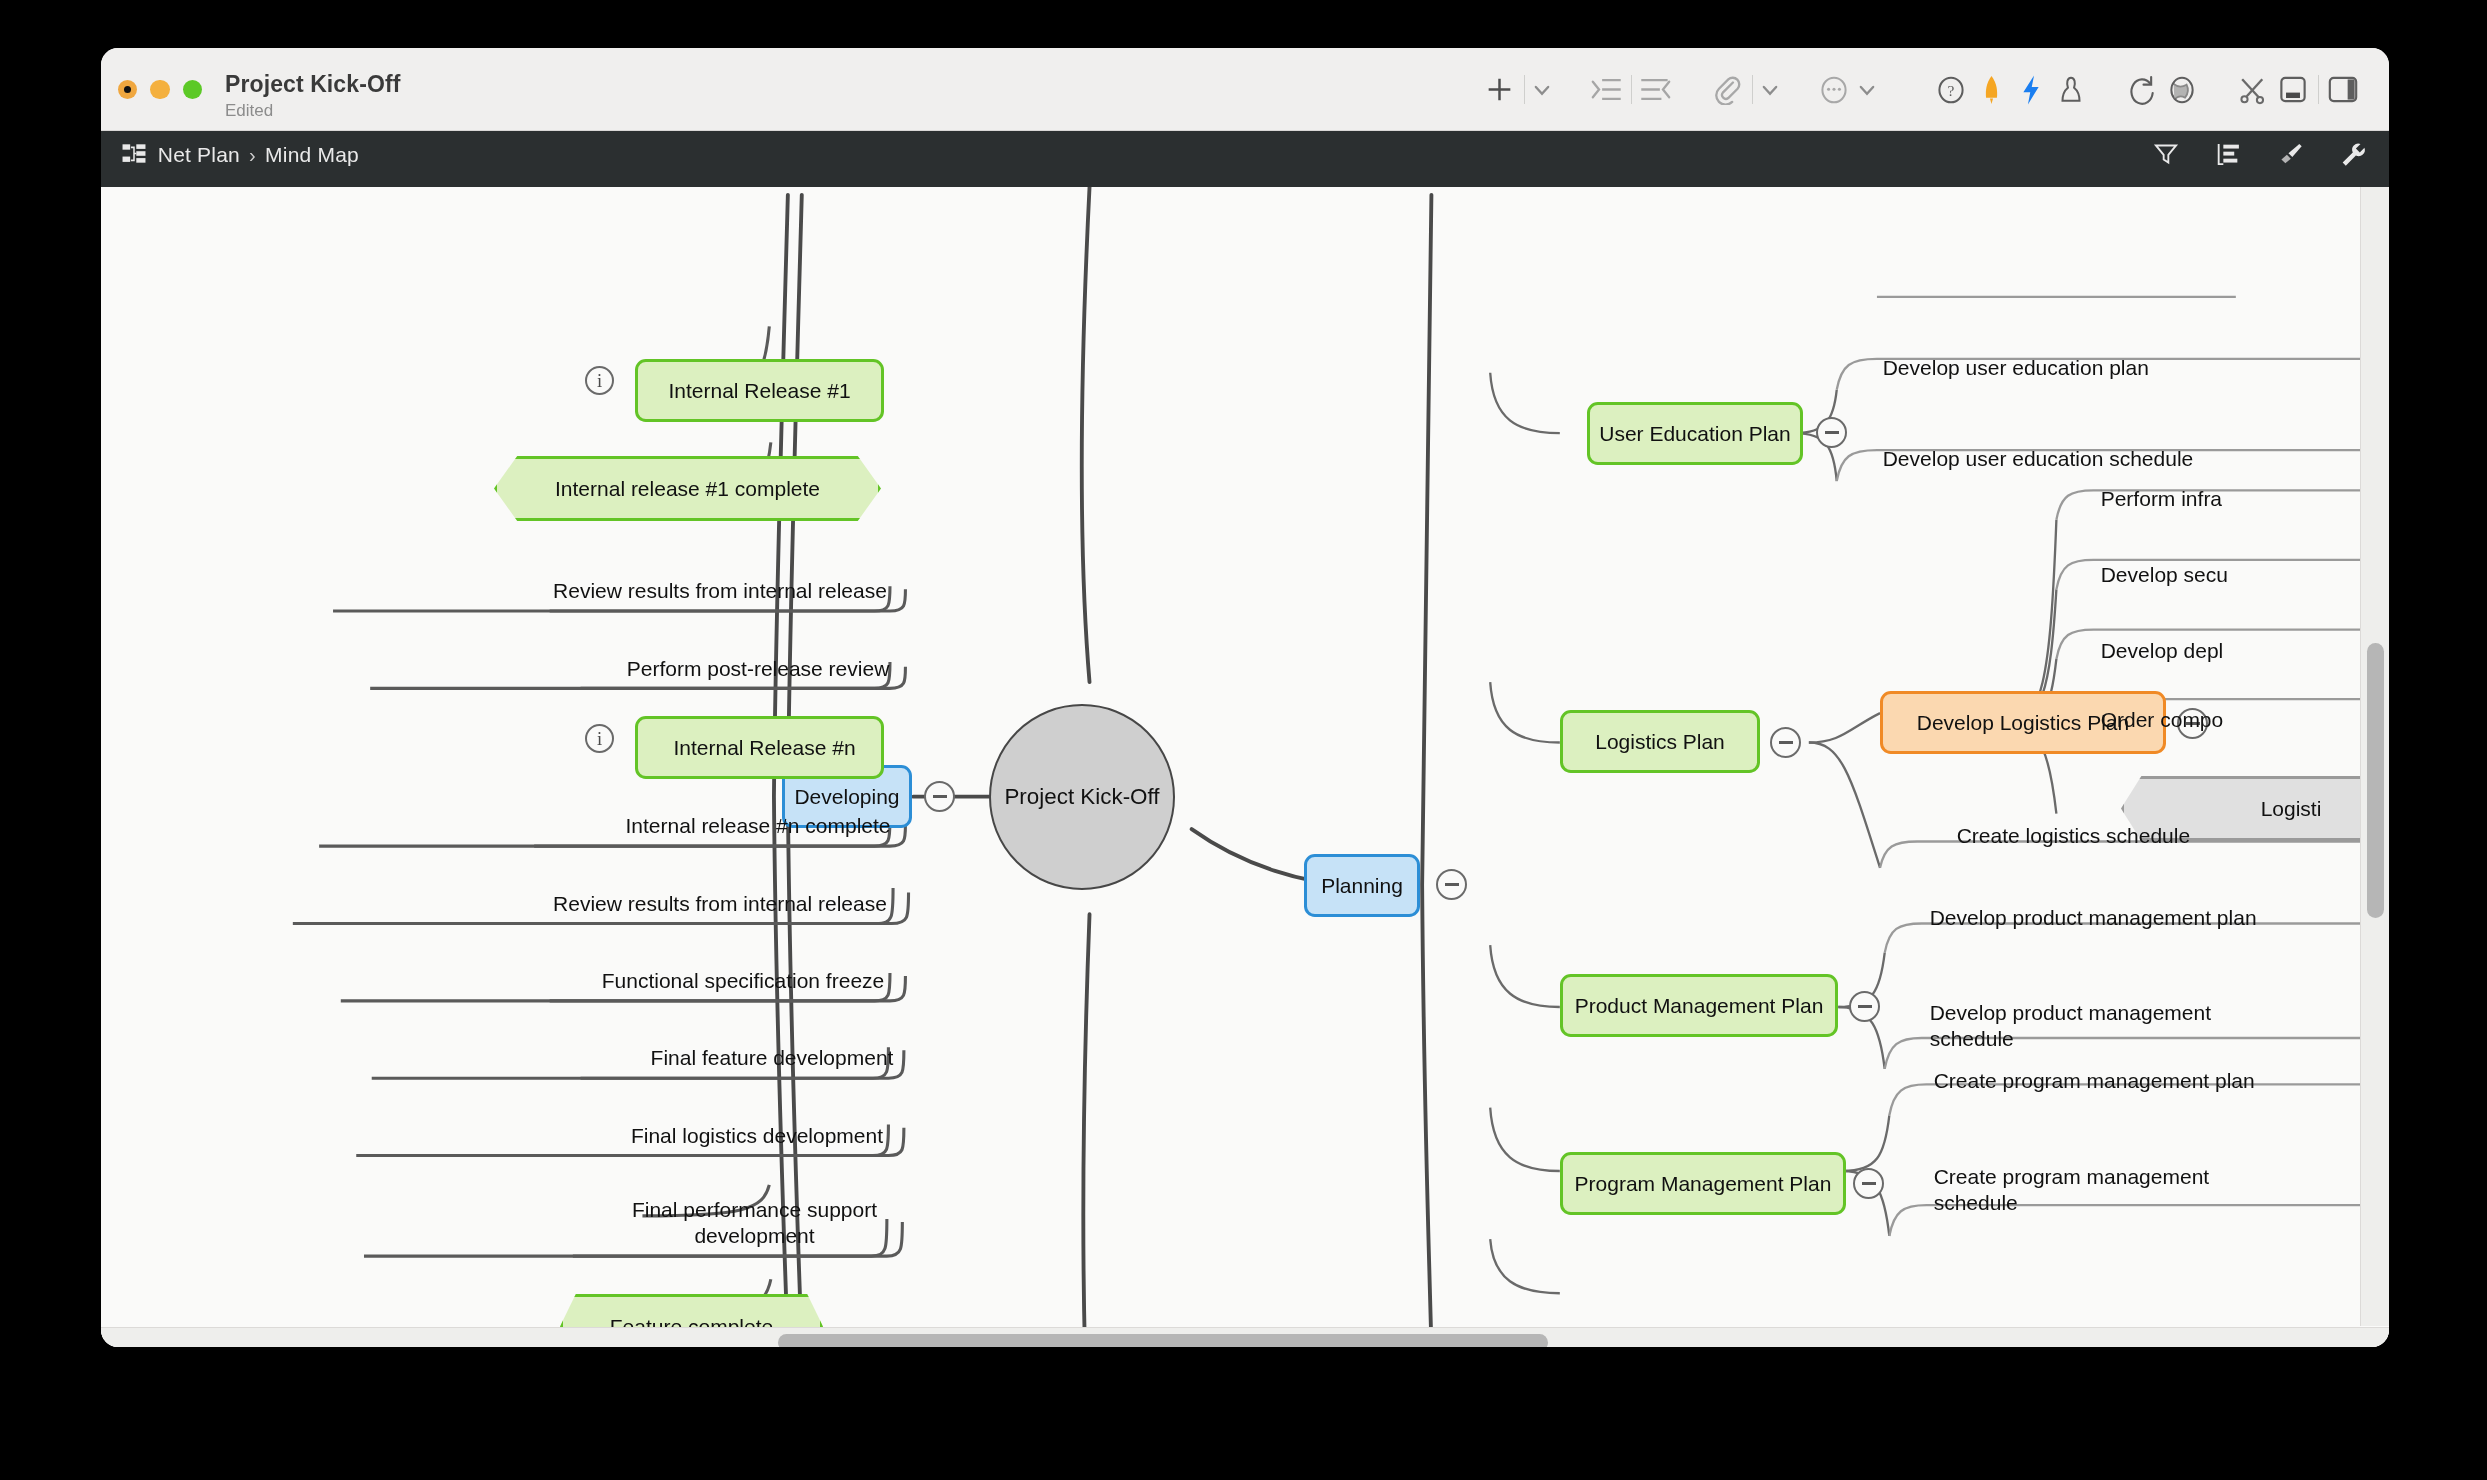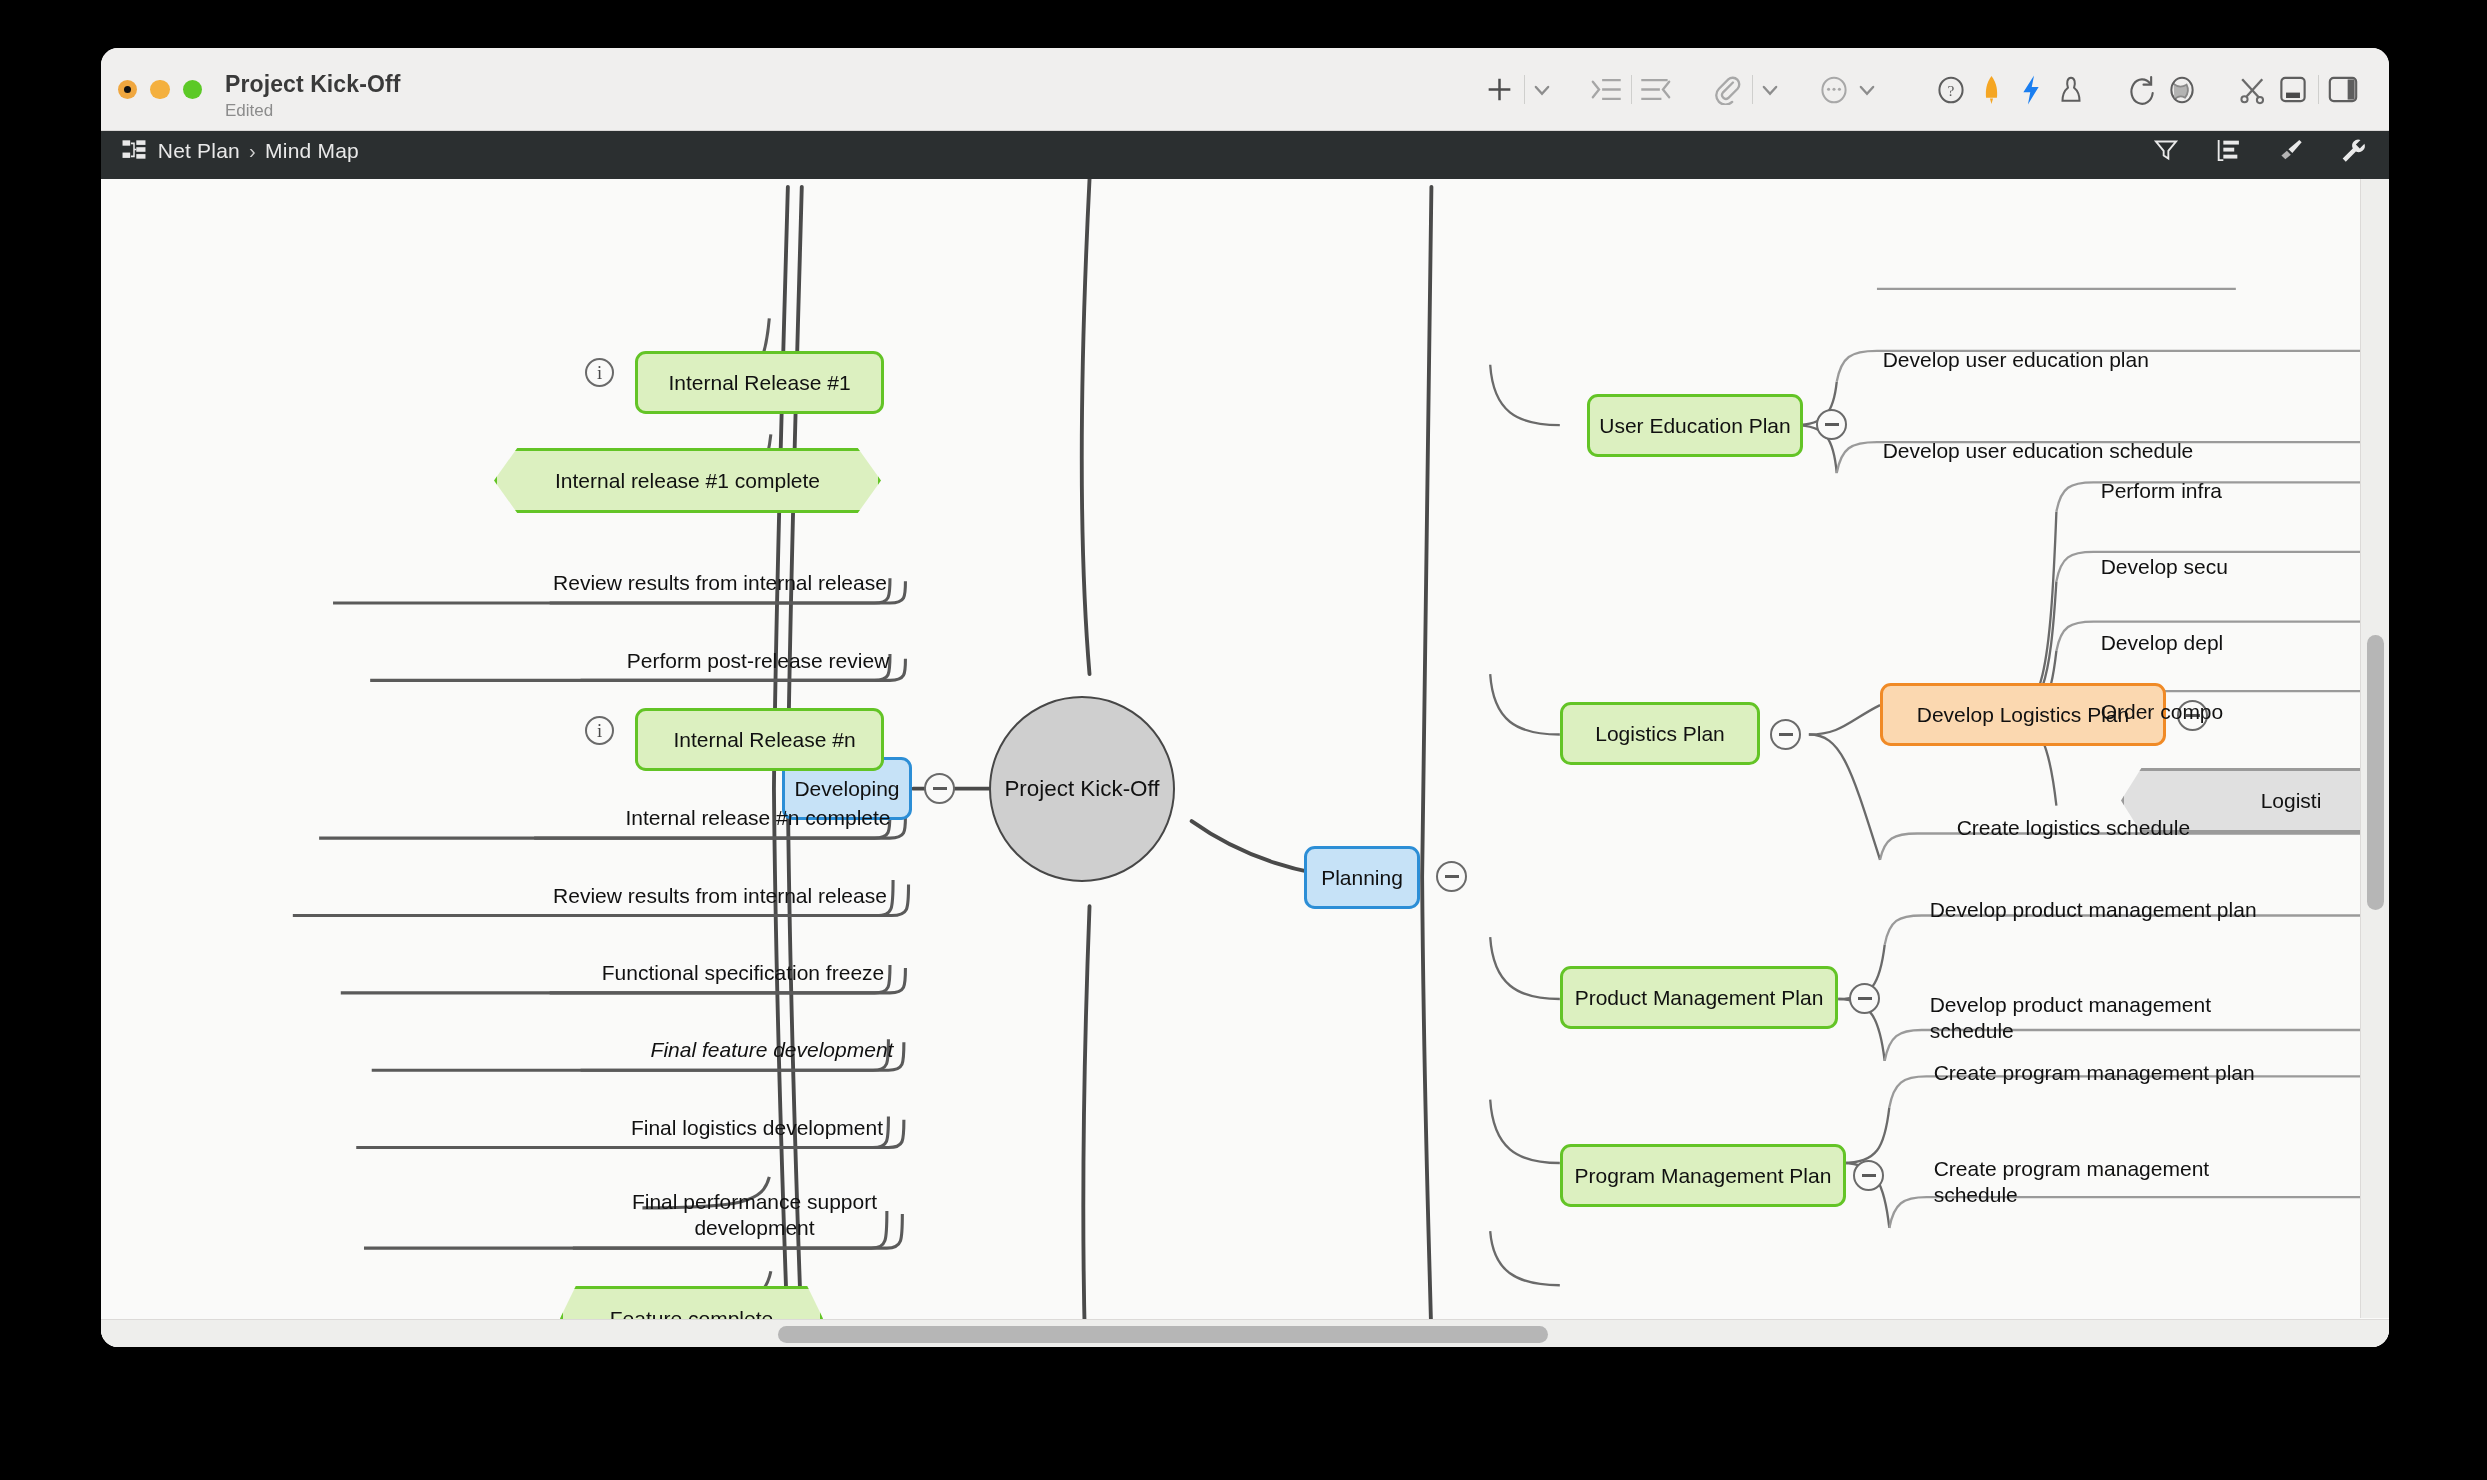--- a/index.html
+++ b/index.html
@@ -62,21 +62,21 @@
   .tb { display:flex; align-items:center; justify-content:center; cursor:default; }
   .tb-ico { width: 40px; height: 43px; display:flex; align-items:center; justify-content:center; }
   .tb-chev { width: 26px; height: 43px; display:flex; align-items:center; justify-content:center; }
   .tb-sep { width: 0.8px; height: 29px; background: #cfcfcd; margin: 0 4.6px; }
   .tb-gap { width: 31px; }
   .tb-gap-lg { width: 51px; }
 
   
   #cmdbar {
     position: relative;
-    height: 48px;
+    height: 56px;
     background: #2b2f30;
     display:flex; align-items:center;
     padding: 0 23px 8px 20px;
     justify-content: center;
   }
   #crumbs { display:flex; align-items:center; gap: 10.8px; }
   #crumb-text {
     color:#e9e9e9; font-size: 21px; letter-spacing: 0.2px;
   }
   .crumb-sep { color:#cfcfcf; font-size: 20px; padding: 0 3.1px; }
@@ -481,21 +481,21 @@
 
         <div class="info-icon" style="left:484px; top:537px;">i</div>
         <div class="node green" style="left:534px; top:529px; width:249px; height:63px;padding-left:10px;">Internal Release #n</div>
 
         <div class="node text left" style="left:456px; top:575px; width:402px; height:84px;">Internal release #n complete</div>
 
         <div class="node text left" style="left:418px; top:653px; width:402px; height:84px;">Review results from internal release</div>
 
         <div class="node text left" style="left:441px; top:730px; width:402px; height:84px;">Functional specification freeze</div>
 
-        <div class="node text left" style="left:470px; top:807px; width:402px; height:84px;font-style:italic;">Final feature development</div>
+        <div class="node text left" style="left:470px; top:807px; width:402px; height:84px;">Final feature development</div>
 
         <div class="node text left" style="left:455px; top:885px; width:402px; height:84px;">Final logistics development</div>
 
         <div class="node text left" style="left:464px; top:953px; width:379px; height:116px; align-items:flex-end;">Final performance support development</div>
 
         <div class="node hex" style="left:459px; top:1107px; width:263px; height:65px;">Feature complete</div>
 
         <div class="node green" style="left:1459px; top:215px; width:216px; height:63px;margin-left:27px;">User Education Plan</div>
         <div class="collapse" style="left:1715px; top:230px;"></div>
         <div class="node text right" style="left:1774px; top:124px; width:479px; height:77px;">Develop user education plan</div>

